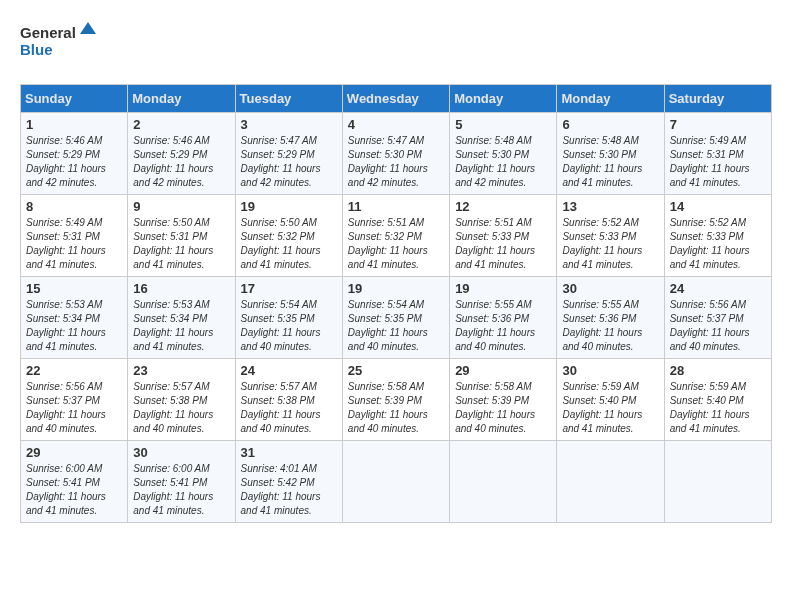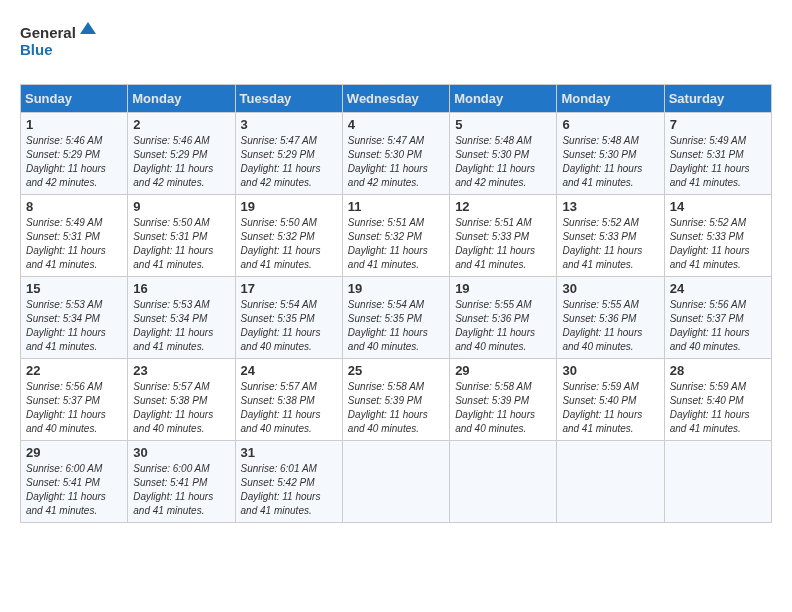--- a/index.html
+++ b/index.html
@@ -323,21 +323,21 @@
         </td>
         <td>
           <span class="day-num">30</span>
           <div class="day-info" style="white-space: pre-line;">Sunrise: 6:00 AM
 Sunset: 5:41 PM
 Daylight: 11 hours
 and 41 minutes.</div>
         </td>
         <td>
           <span class="day-num">31</span>
-          <div class="day-info" style="white-space: pre-line;">Sunrise: 6:01 AM
+          <div class="day-info" style="white-space: pre-line;">Sunrise: 4:01 AM
 Sunset: 5:42 PM
 Daylight: 11 hours
 and 41 minutes.</div>
         </td>
         <td class="empty-cell"></td>
         <td class="empty-cell"></td>
         <td class="empty-cell"></td>
         <td class="empty-cell"></td>
       </tr>
     </tbody>

